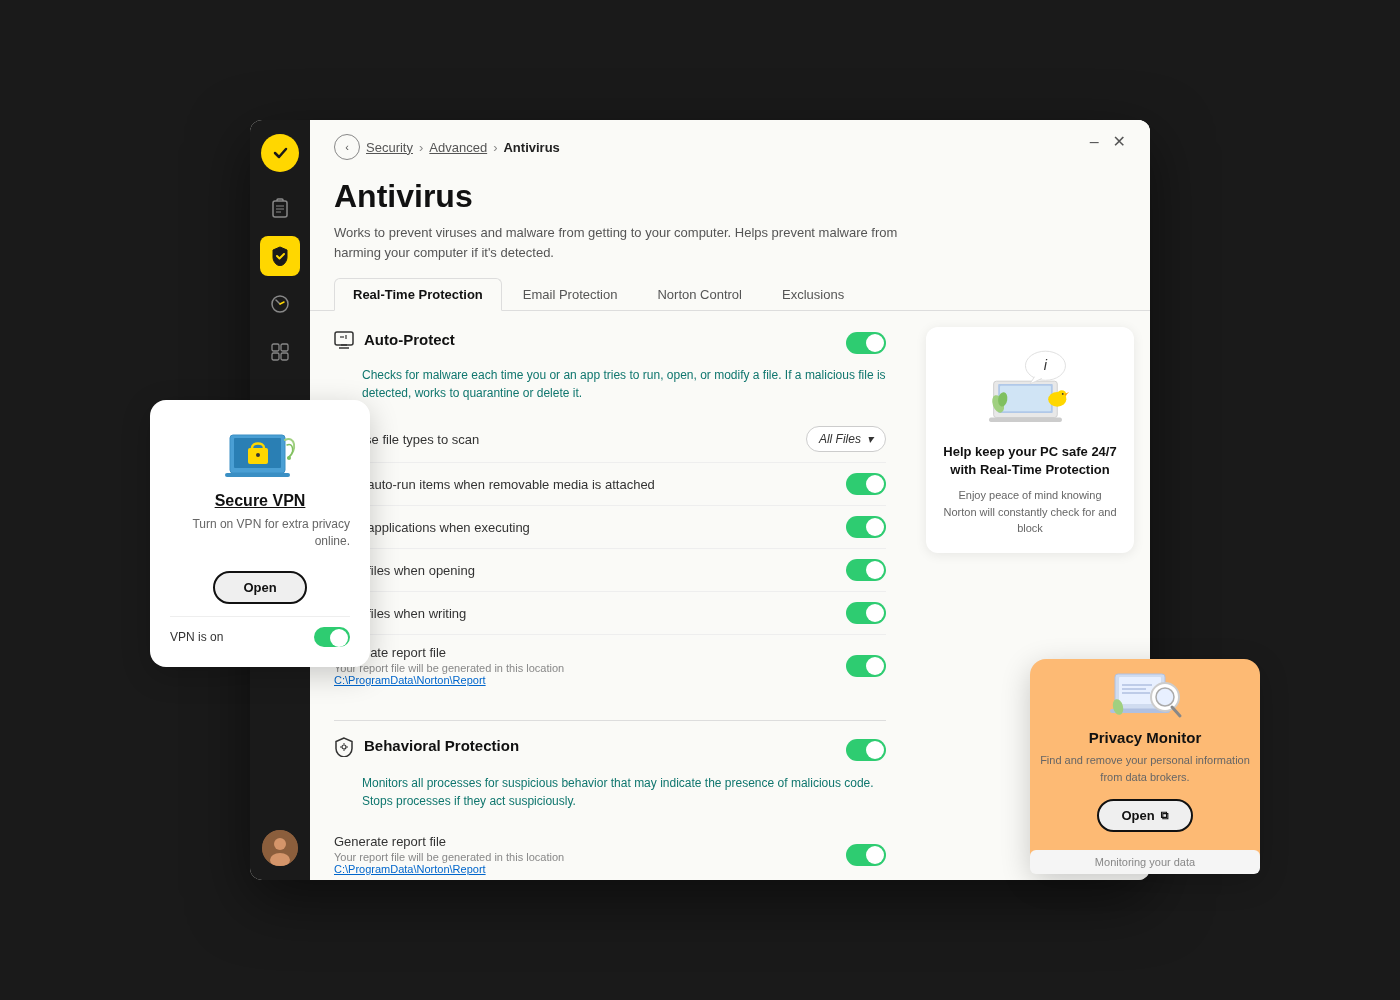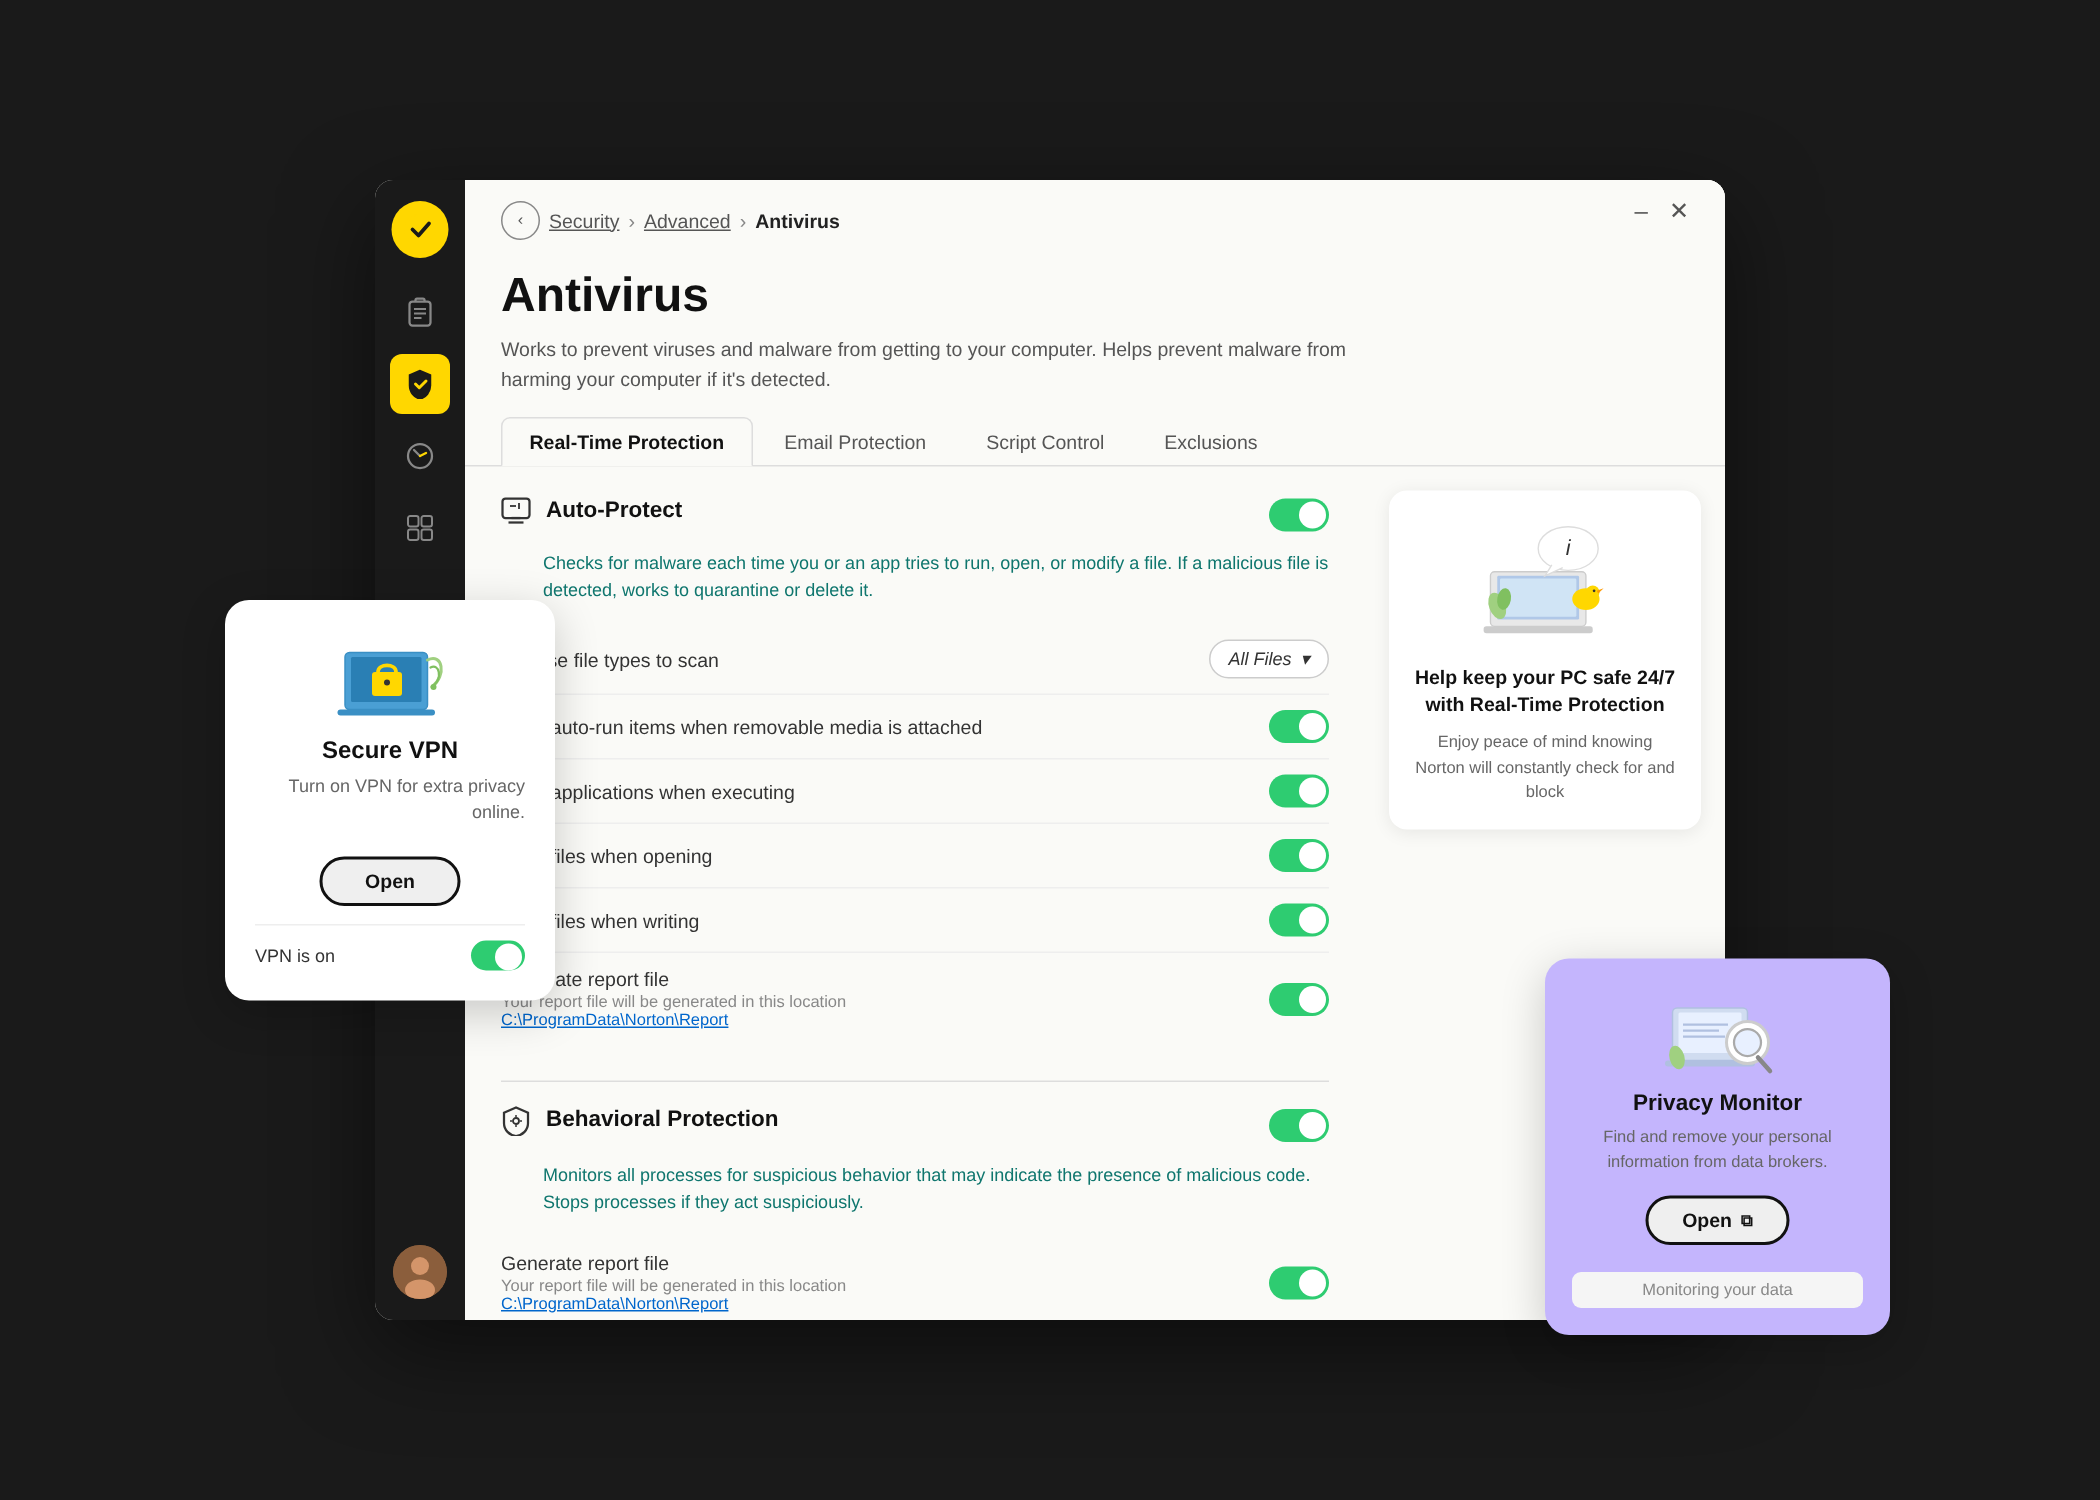--- a/index.html
+++ b/index.html
@@ -379,20 +379,21 @@
       height: 60px;
       margin: 0 auto 12px;
       position: relative;
     }
 
     .vpn-title {
       font-size: 16px;
       font-weight: 700;
       color: #111;
       margin-bottom: 6px;
+      text-decoration: underline;
     }
 
     .vpn-desc {
       font-size: 12px;
       color: #666;
       margin-bottom: 21px;
       line-height: 1.4;
       text-align: right;
     }
 
@@ -417,26 +418,25 @@
     }
 
     .vpn-status-text {
       font-size: 12px;
       color: #333;
     }
 
     
     .privacy-popup {
       position: absolute;
-      bottom: 20px;
+      bottom: 36px;
       right: -10px;
       width: 230px;
-      background: #c4b5fd;
+      background: #fdba74;
       border-radius: 16px;
-      padding: 18px;
       box-shadow: 0 8px 30px rgba(0,0,0,0.2);
       text-align: center;
       z-index: 10;
     }
 
     .privacy-illustration {
       width: 70px;
       height: 60px;
       margin: 0 auto 10px;
     }
@@ -570,21 +570,21 @@
       </div>
 
       <div class="page-header">
         <div class="page-title">Antivirus</div>
         <div class="page-description">Works to prevent viruses and malware from getting to your computer. Helps prevent malware from harming your computer if it's detected.</div>
       </div>
 
       <div class="tabs">
         <div class="tab active">Real-Time Protection</div>
         <div class="tab">Email Protection</div>
-        <div class="tab">Script Control</div>
+        <div class="tab">Norton Control</div>
         <div class="tab">Exclusions</div>
       </div>
 
       <div class="content-area">
 
         <div class="settings-panel">
 
           <div class="settings-section">
             <div class="section-header">
               <div class="section-title-row">

